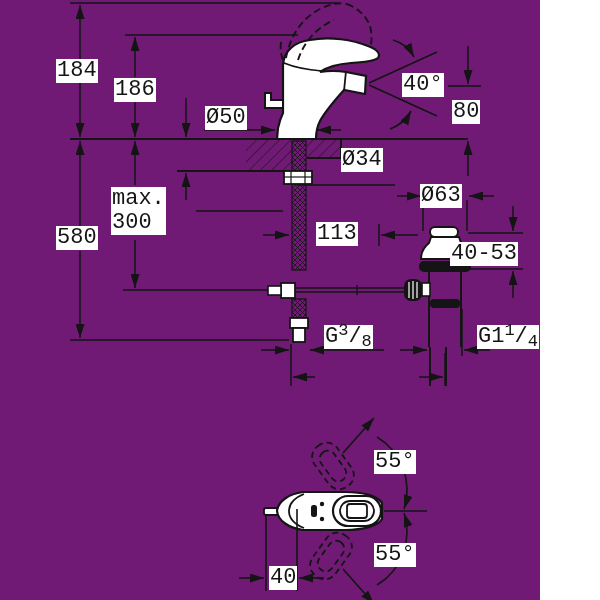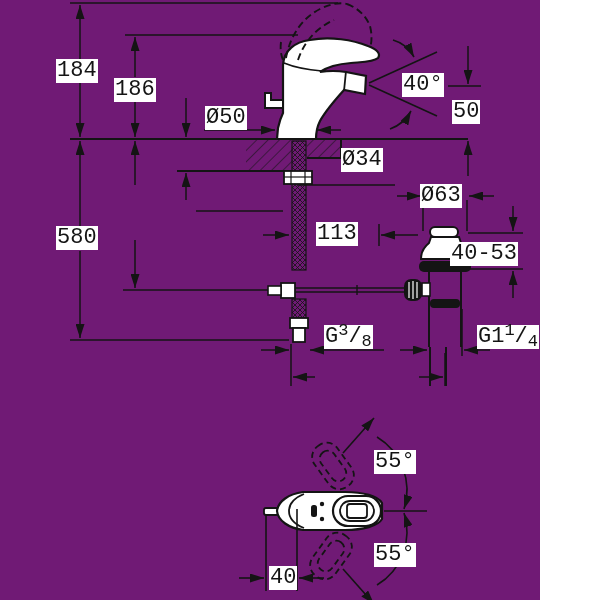--- a/index.html
+++ b/index.html
@@ -221,22 +221,24 @@
         <line x1="324" y1="578" x2="299" y2="578" marker-end="url(#ah)"></line>
       </g>
     </g>
   </g>
 </svg>
 
 <div class="lbl" style="left:56px;top:59px">184</div>
 <div class="lbl" style="left:114px;top:78px">186</div>
 <div class="lbl" style="left:205px;top:106px">Ø50</div>
 <div class="lbl" style="left:402px;top:73px">40°</div>
-<div class="lbl" style="left:452px;top:100px">50</div>
+<div class="lbl" style="left:452px;top:100px">80</div>
 <div class="lbl" style="left:341px;top:148px">Ø34</div>
+<div class="lbl" style="left:111px;top:187px">max.
+300</div>
 <div class="lbl" style="left:56px;top:226px">580</div>
 <div class="lbl" style="left:316px;top:222px">113</div>
 <div class="lbl" style="left:420px;top:184px">Ø63</div>
 <div class="lbl" style="left:450px;top:242px">40-53</div>
 <div class="lbl" style="left:324px;top:325px"><span>G</span><span class="sup">3</span><span>/</span><span class="sub">8</span></div>
 <div class="lbl" style="left:477px;top:325px"><span>G1</span><span class="sup">1</span><span>/</span><span class="sub">4</span></div>
 <div class="lbl" style="left:374px;top:450px">55°</div>
 <div class="lbl" style="left:374px;top:543px">55°</div>
 <div class="lbl" style="left:269px;top:566px">40</div>
 

